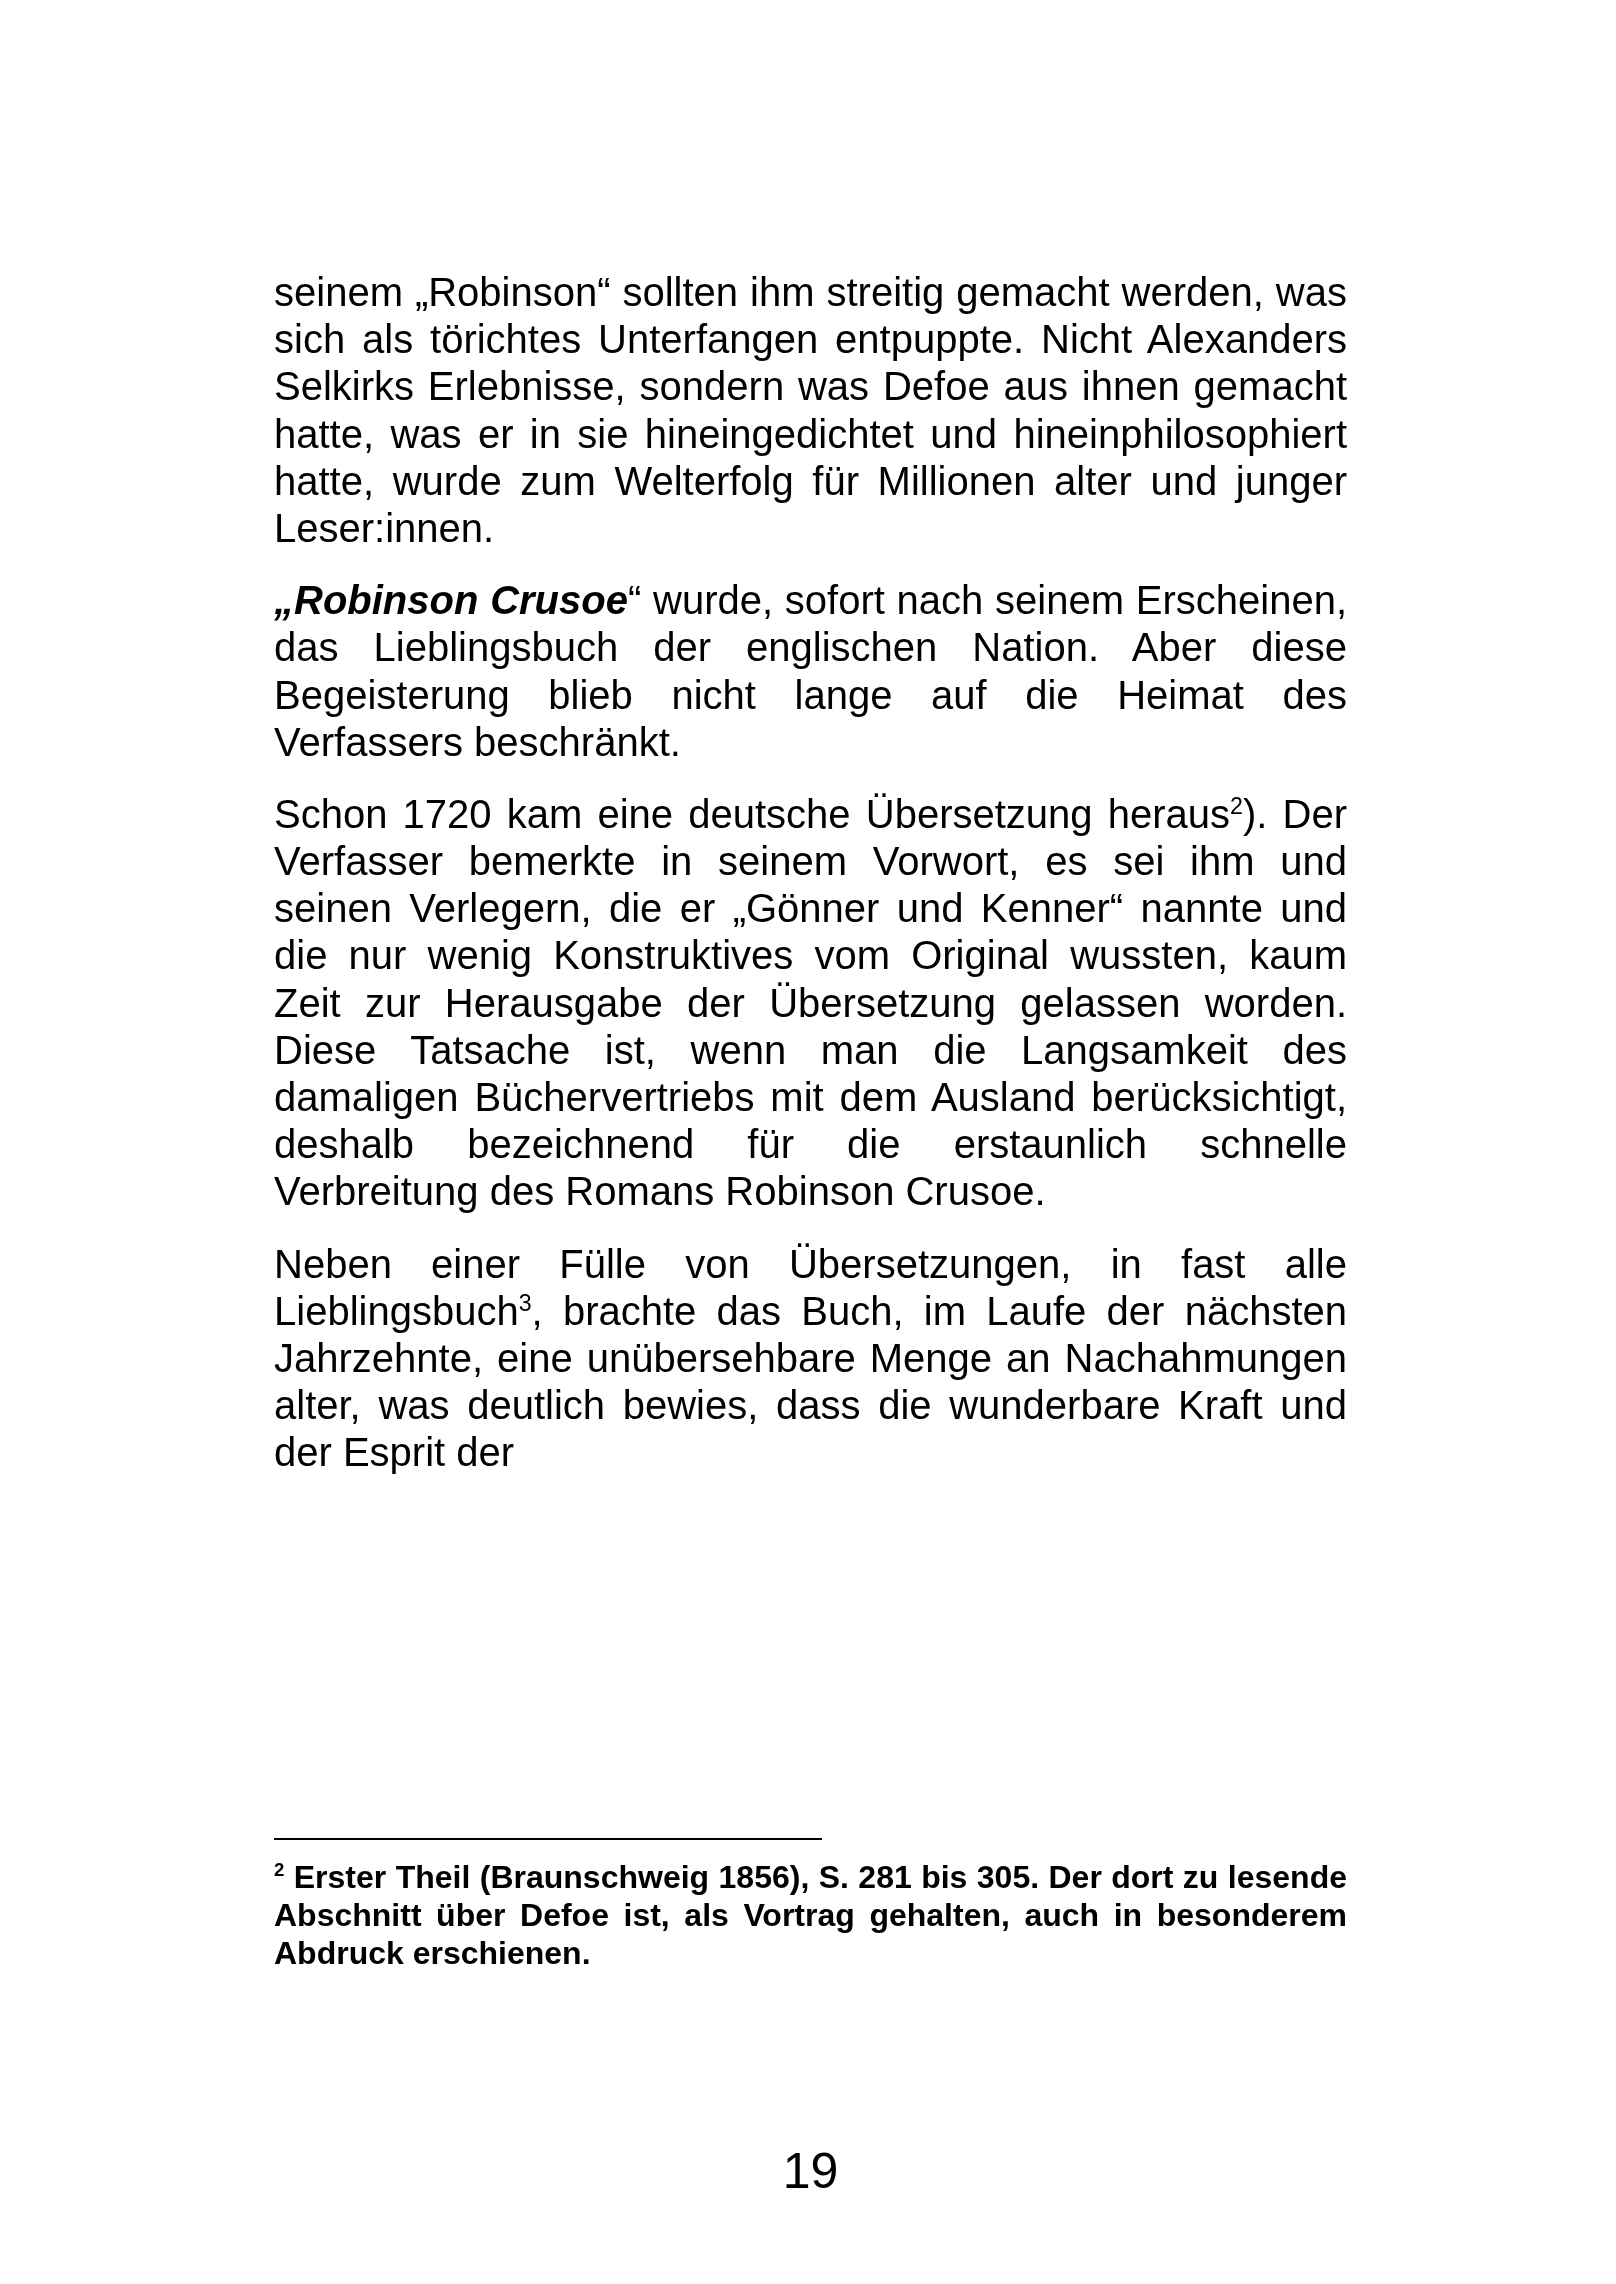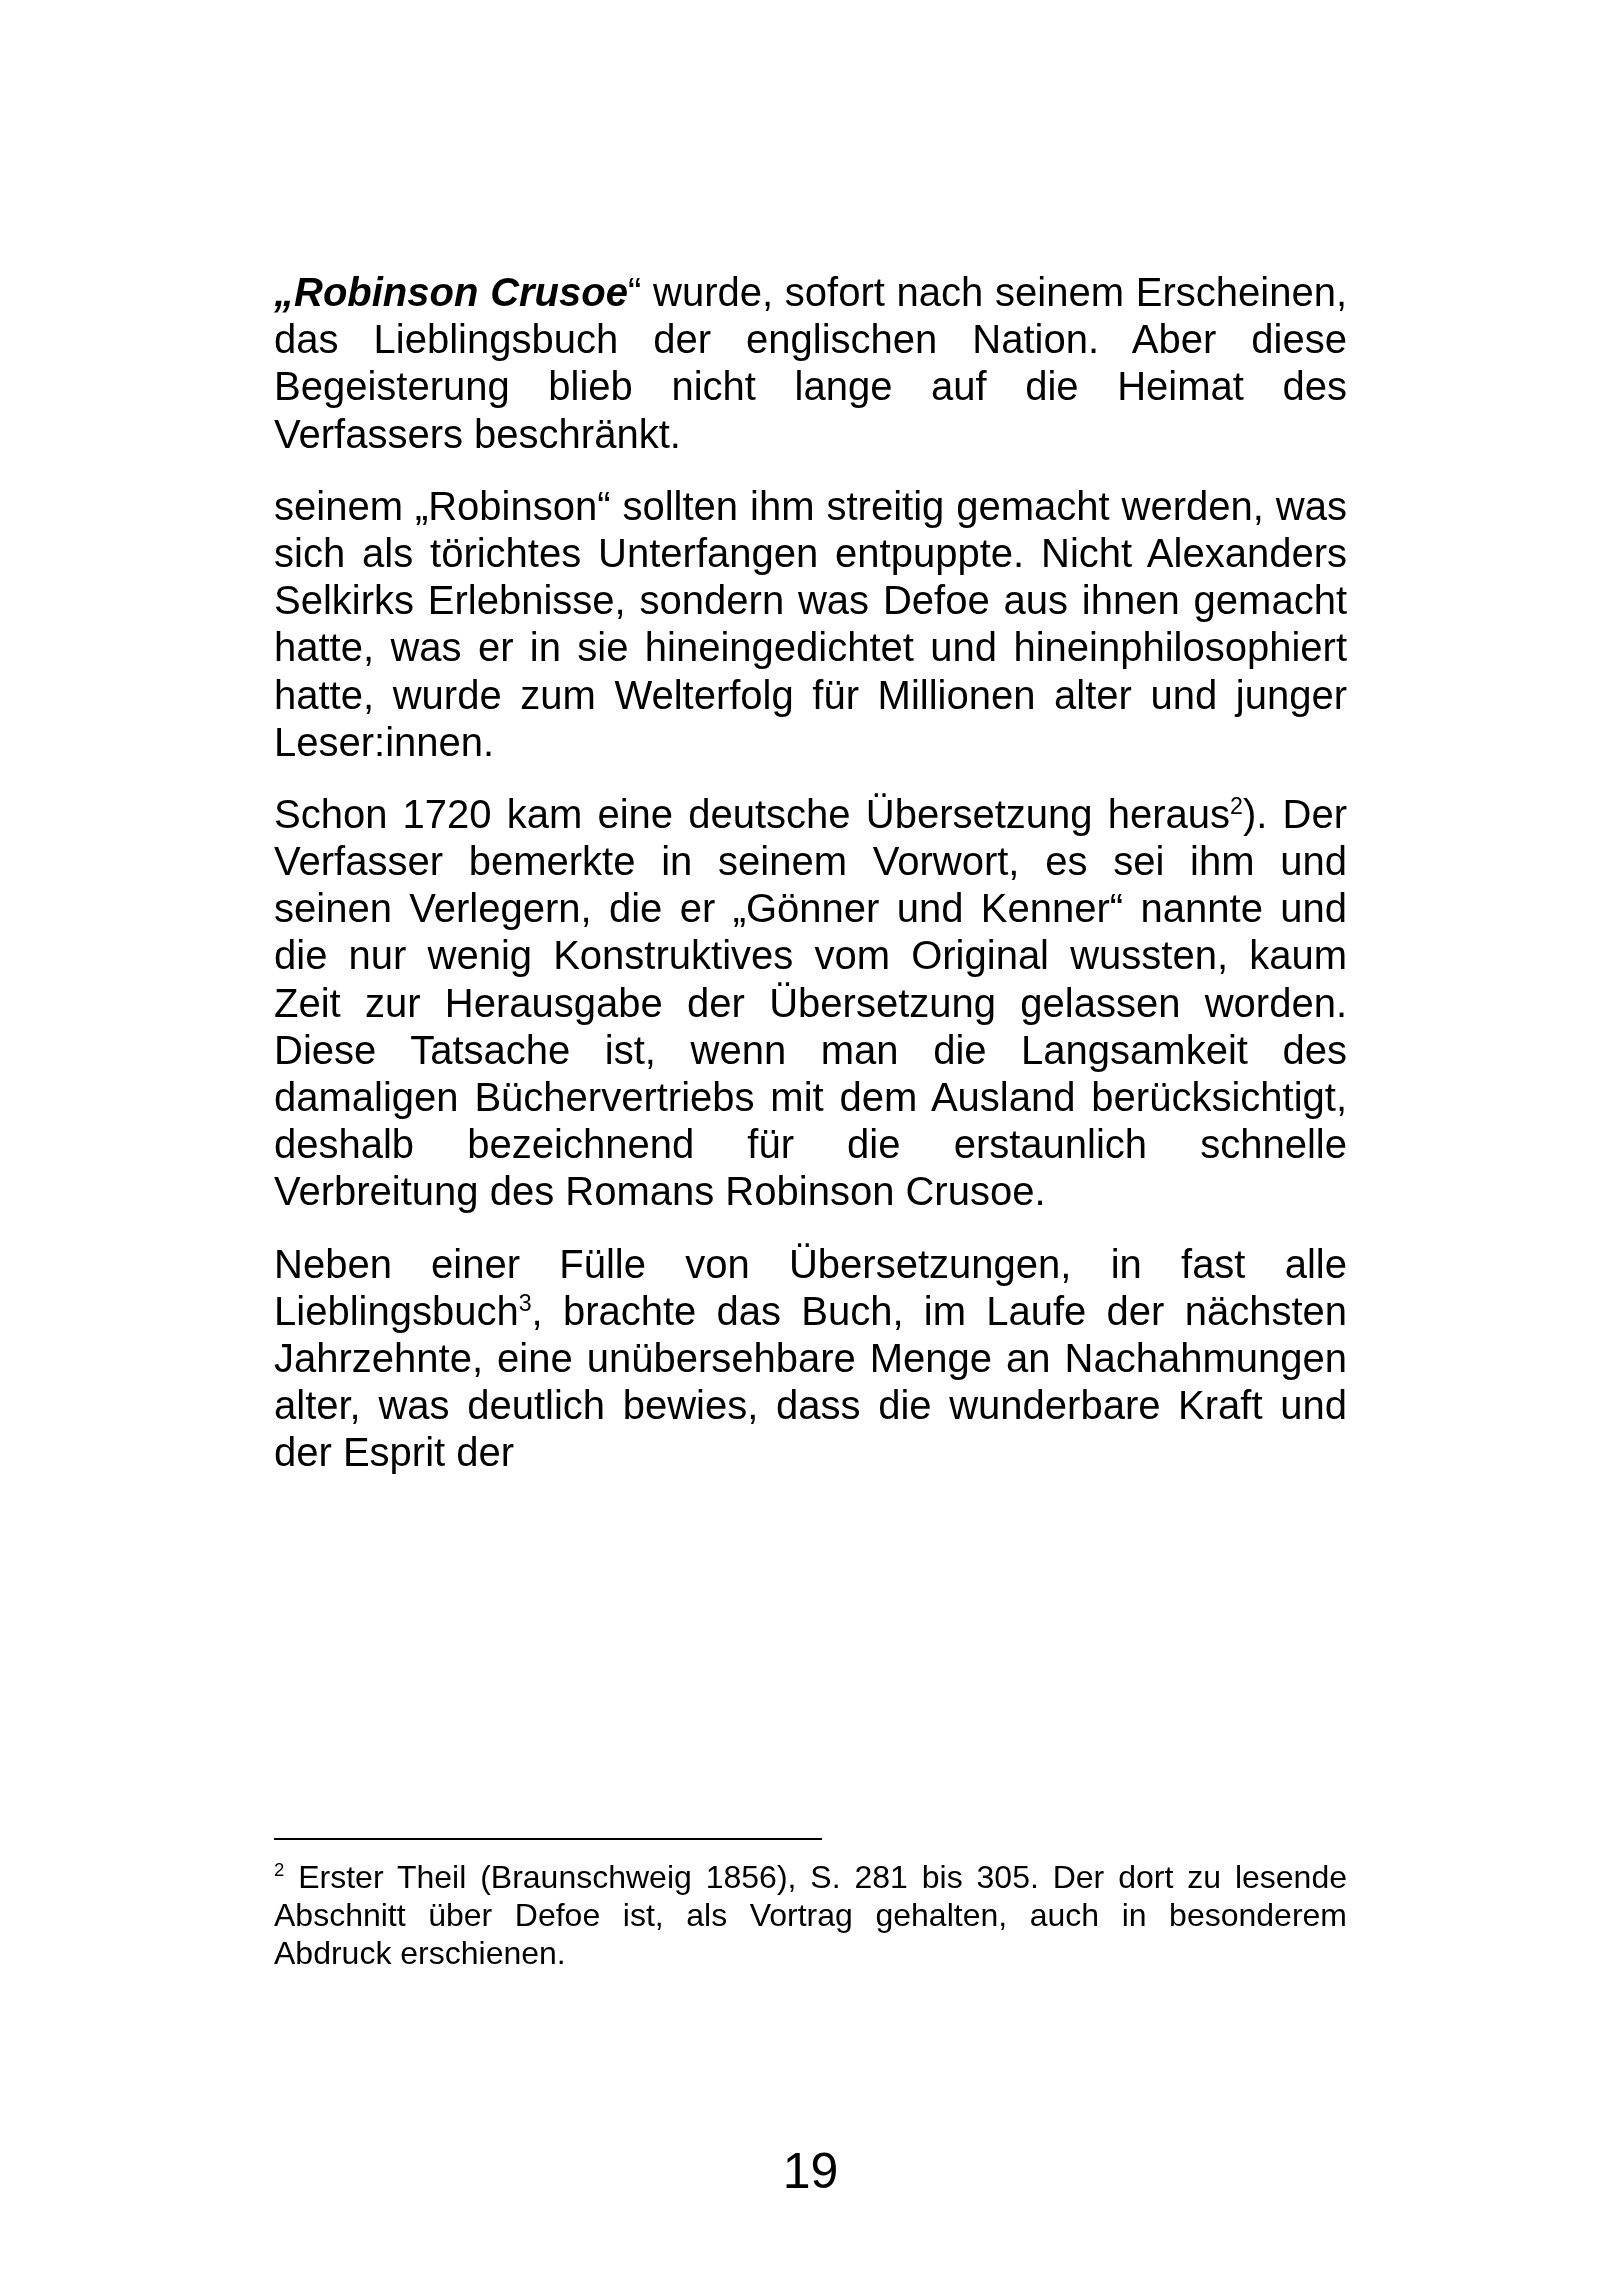--- a/index.html
+++ b/index.html
@@ -45,38 +45,39 @@
     height: 0;
     border-top: 2.3px solid #000;
     margin-bottom: 17.5px;
   }
   .footnotes p {
     margin: 0;
     font-size: 32px;
     line-height: 1.2;
     text-align: justify;
     color: #000;
+    font-weight: bold;
   }
   .page-number {
     position: absolute;
     left: 274px;
     width: 1073px;
     top: 2142px;
     text-align: center;
     font-size: 50px;
     color: #000;
   }
 </style>
 </head>
 <body>
 
 <div class="text-block">
+  <p><span>seinem „Robinson“ sollten ihm streitig gemacht werden, was sich als törichtes Unterfangen entpuppte. Nicht Alexanders Selkirks Erlebnisse, sondern was Defoe aus ihnen gemacht hatte, was er in sie hineingedichtet und hineinphilosophiert hatte, wurde zum Welterfolg für Millionen alter und junger Leser:innen.</span></p>
+
   <p><span class="bold-italic">„Robinson Crusoe</span><span>“ wurde, sofort nach seinem Erscheinen, das Lieblingsbuch der englischen Nation. Aber diese Begeisterung blieb nicht lange auf die Heimat des Verfassers beschränkt.</span></p>
-
-  <p><span>seinem „Robinson“ sollten ihm streitig gemacht werden, was sich als törichtes Unterfangen entpuppte. Nicht Alexanders Selkirks Erlebnisse, sondern was Defoe aus ihnen gemacht hatte, was er in sie hineingedichtet und hineinphilosophiert hatte, wurde zum Welterfolg für Millionen alter und junger Leser:innen.</span></p>
 
   <p><span>Schon 1720 kam eine deutsche Übersetzung heraus</span><span class="sup">2</span><span>). Der Verfasser bemerkte in seinem Vorwort, es sei ihm und seinen Verlegern, die er „Gönner und Kenner“ nannte und die nur wenig Konstruktives vom Original wussten, kaum Zeit zur Herausgabe der Übersetzung gelassen worden. Diese Tatsache ist, wenn man die Langsamkeit des damaligen Büchervertriebs mit dem Ausland berücksichtigt, deshalb bezeichnend für die erstaunlich schnelle Verbreitung des Romans Robinson Crusoe.</span></p>
 
   <p><span>Neben einer Fülle von Übersetzungen, in fast alle Lieblingsbuch</span><span class="sup">3</span><span>, brachte das Buch, im Laufe der nächsten Jahrzehnte, eine unübersehbare Menge an Nachahmungen alter, was deutlich bewies, dass die wunderbare Kraft und der Esprit der</span></p>
 </div>
 
 <div class="footnotes">
   <div class="footnote-rule"></div>
   <p><span class="sup">2</span><span> Erster Theil (Braunschweig 1856), S. 281 bis 305. Der dort zu lesende Abschnitt über Defoe ist, als Vortrag gehalten, auch in besonderem Abdruck erschienen.</span></p>
 </div>

